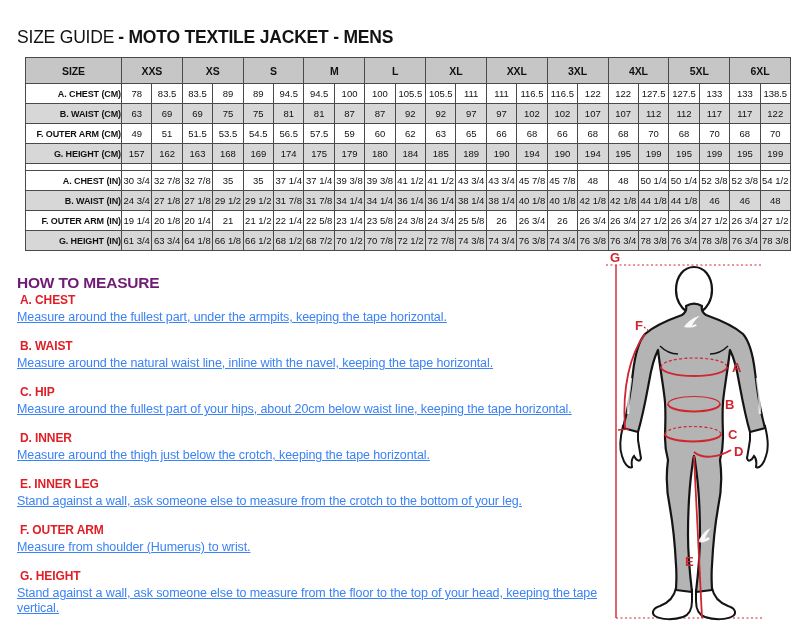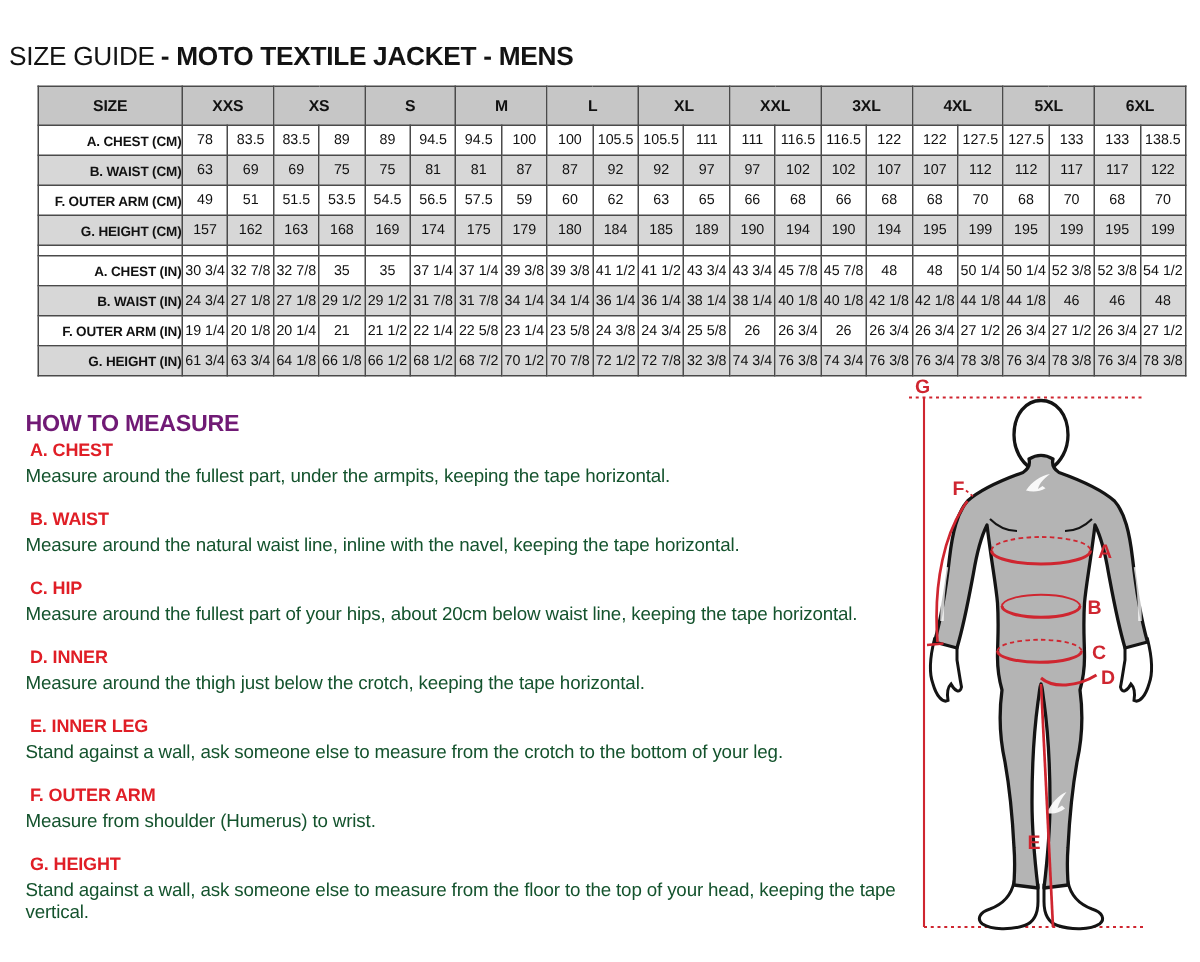--- a/index.html
+++ b/index.html
@@ -1,21 +1,21 @@
 <!DOCTYPE html>
 <html><head>
 <meta charset="utf-8">
 <style>
   html,body{margin:0;padding:0;}
   body{
     width:800px;height:641px;background:#ffffff;position:relative;overflow:hidden;
     font-family:"Liberation Sans",sans-serif;color:#111;
   }
   .page-title{
-    position:absolute;left:6px;top:15px;font-size:17.5px;letter-spacing:-0.2px;
+    position:absolute;left:17px;top:15px;font-size:17.5px;letter-spacing:-0.2px;
     white-space:nowrap;color:#131313;
   }
   .page-title .t-reg{font-weight:400;margin-right:4px;}
   .page-title .t-bold{font-weight:700;}
 
   
   .tbl-wrap{position:absolute;left:25px;top:57px;width:686px;}
   table{border-collapse:collapse;table-layout:fixed;width:766px;}
   th,td{border:1px solid #4a4a4a;padding:0;overflow:hidden;}
   thead th{background:#c6c6c6;font-size:10.5px;font-weight:700;height:25px;letter-spacing:-0.1px;}
@@ -28,21 +28,21 @@
   .htm-heading{
     position:absolute;left:17px;top:261px;font-size:15.5px;font-weight:700;
     letter-spacing:-0.2px;color:#701a75;
   }
   .sections{position:absolute;left:17px;top:290px;width:600px;}
   .section{margin:0 0 14px 0;}
   .section h3{
     margin:3px;font-size:12px;line-height:14px;font-weight:700;color:#e01e26;letter-spacing:-0.1px;
   }
   .section p{
-    margin:2px 0 0 0;font-size:12.5px;line-height:15px;color:#14532d;letter-spacing:-0.1px;
+    margin:2px 0 0 0;font-size:12.5px;line-height:15px;color:#3b82f6;letter-spacing:-0.1px;text-decoration:underline;
   }
 
   
   .figure{position:absolute;left:598px;top:250px;width:202px;height:391px;}
   .figure svg{display:block;}
   .mlabel{font-family:"Liberation Sans",sans-serif;font-size:13px;font-weight:700;fill:#cf2630;}
 </style>
 </head>
 <body>
 
@@ -298,21 +298,21 @@
           <td>63 3/4</td>
           <td>64 1/8</td>
           <td>66 1/8</td>
           <td>66 1/2</td>
           <td>68 1/2</td>
           <td>68 7/2</td>
           <td>70 1/2</td>
           <td>70 7/8</td>
           <td>72 1/2</td>
           <td>72 7/8</td>
-          <td>32 3/8</td>
+          <td>74 3/8</td>
           <td>74 3/4</td>
           <td>76 3/8</td>
           <td>74 3/4</td>
           <td>76 3/8</td>
           <td>76 3/4</td>
           <td>78 3/8</td>
           <td>76 3/4</td>
           <td>78 3/8</td>
           <td>76 3/4</td>
           <td>78 3/8</td>

